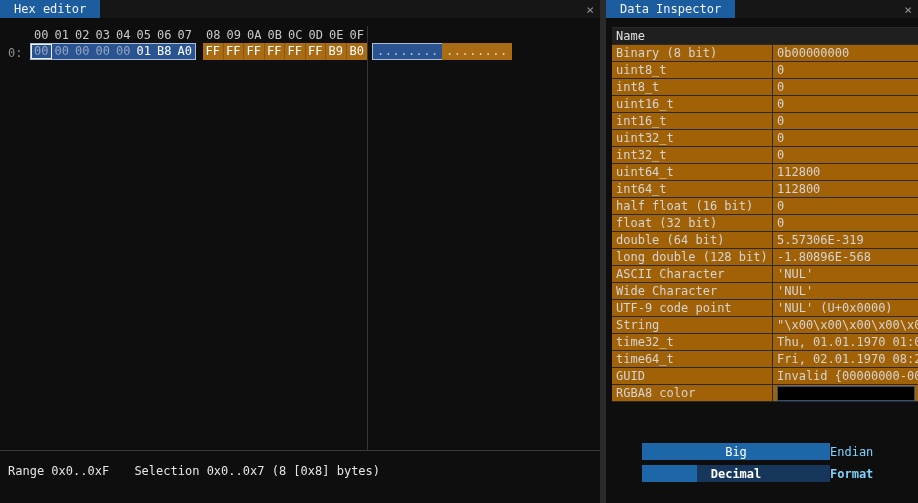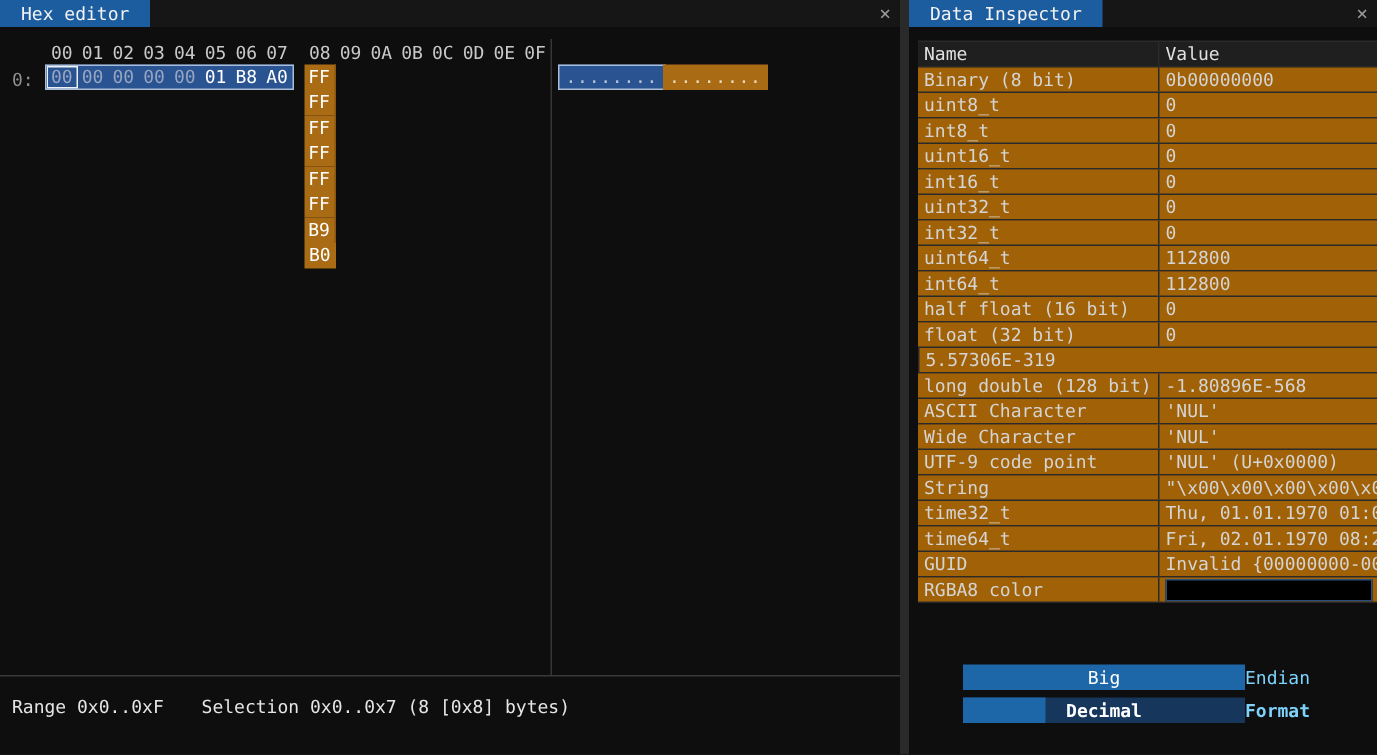--- a/index.html
+++ b/index.html
@@ -22,21 +22,21 @@
   .hdr { position:absolute; top:28px; display:flex; color:#c9c9c9; }
   #hdr-left { left:31px; } #hdr-right { left:203px; }
   .cell { display:inline-block; width:20.5px; text-align:center; }
 
   #row-label { position:absolute; left:8px; top:46px; color:#8f8f8f; }
   #sel-group { position:absolute; left:30px; top:43px; display:flex;
                background:#2a5391; border:1px solid #a9bdd9; }
   #sel-group .cell { height:15px; line-height:15px; color:#ffffff; }
   #sel-group .cell.zero { color:#97a6c2; }
   #sel-group .cell.cursor { box-shadow:inset 0 0 0 1px #eceff4; }
-  #hl-group { position:absolute; left:203px; top:43px; display:flex;flex-direction:column; }
+  #hl-group { position:absolute; left:203px; top:43px; display:flex; }
   #hl-group .cell { height:17px; line-height:17px; color:#ffffff; background:#a96b14;
                     border-right:1px solid #8a570e; box-sizing:border-box; }
   #hl-group .cell:last-child { border-right:none; }
 
   #ascii-sel { position:absolute; left:372px; top:43px; height:17px; line-height:15px;
                box-sizing:border-box; background:#2a5391; border:1px solid #a9bdd9;
                color:#b7c2d6; letter-spacing:.5px; padding:0 4px; }
   #ascii-hl  { position:absolute; left:442px; top:43px; height:17px; line-height:17px;
                box-sizing:border-box; background:#a96b14; color:#ead9b8;
                letter-spacing:.5px; padding:0 4px; }
@@ -133,21 +133,20 @@
 
 <div class="panel" id="inspector-panel">
   <div class="titlebar">
     <div class="tab">Data Inspector</div>
     <div class="close-btn">×</div>
   </div>
 
   <div class="insp-table">
     <div class="ihead">
       <div class="icell iname">Name</div>
-      <div class="icell ivalue">Value</div>
     </div>
     <div id="insp-rows">
         <div class="irow">
           <div class="icell iname">Binary (8 bit)</div>
           <div class="icell ivalue">0b00000000</div>
         </div>
         <div class="irow">
           <div class="icell iname">uint8_t</div>
           <div class="icell ivalue">0</div>
         </div>
@@ -181,20 +180,21 @@
         </div>
         <div class="irow">
           <div class="icell iname">half float (16 bit)</div>
           <div class="icell ivalue">0</div>
         </div>
         <div class="irow">
           <div class="icell iname">float (32 bit)</div>
           <div class="icell ivalue">0</div>
         </div>
         <div class="irow">
+          <div class="icell iname">double (64 bit)</div>
           <div class="icell ivalue">5.57306E-319</div>
         </div>
         <div class="irow">
           <div class="icell iname">long double (128 bit)</div>
           <div class="icell ivalue">-1.80896E-568</div>
         </div>
         <div class="irow">
           <div class="icell iname">ASCII Character</div>
           <div class="icell ivalue">'NUL'</div>
         </div>

